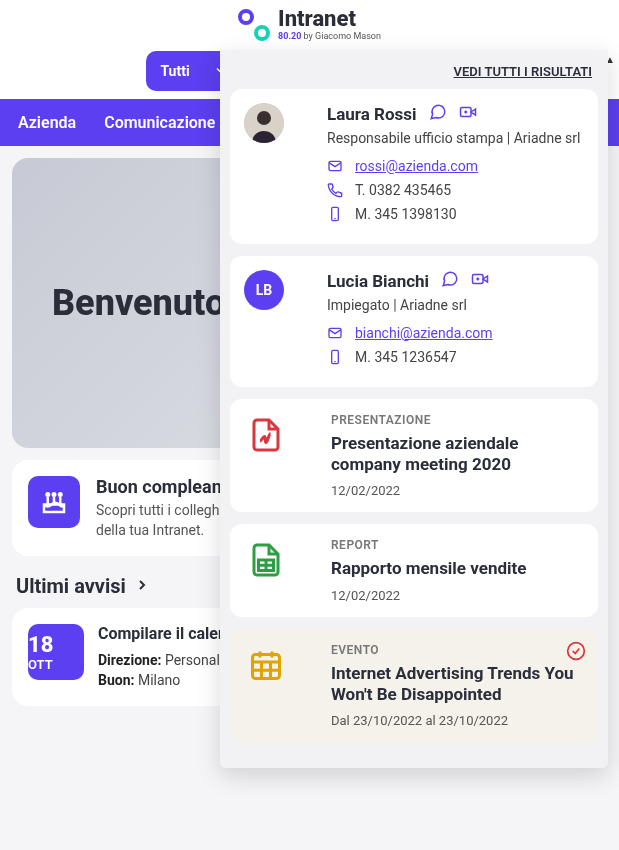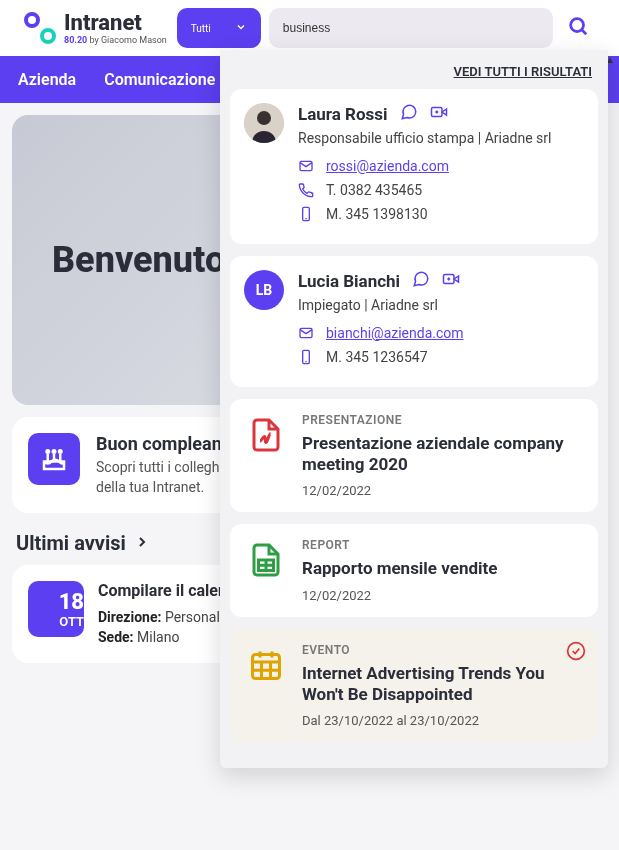--- a/index.html
+++ b/index.html
@@ -8,22 +8,23 @@
     width: 619px;
     height: 850px;
     background: #f5f5f7;
     overflow: hidden;
     position: relative;
   }
   .topbar {
     display: flex;
     align-items: center;
     gap: 10px;
-    padding: 8px 24px;
+    padding: 8px 0;
     background: #fff;
+    flex-direction: column;
   }
   .logo {
     display: flex;
     align-items: center;
     gap: 8px;
   }
   .logo-icon {
     width: 32px; height: 32px;
     position: relative;
   }
@@ -35,21 +36,21 @@
   .logo-icon .c2 { bottom:0; right:0; border-color:#19d1b8; }
   .logo-text { display:flex; flex-direction:column; line-height:1; }
   .logo-text .name { font-weight:800; font-size:22px; color:#2b2e3a; }
   .logo-text .sub { font-size:9px; color:#555; margin-top:2px; }
   .logo-text .sub b { color:#5B3FF0; font-weight:700; }
 
   .search-wrap { display:flex; align-items:center; gap:8px; flex:1; }
   .filter-pill {
     background:#5B3FF0; color:#fff; border-radius:10px;
     padding:8px 14px; display:flex; align-items:center; gap:24px;
-    font-size:10px; font-weight:400; cursor:pointer;
+    font-size:14px; font-weight:700; cursor:pointer;
     height:40px;
   }
   .search-box {
     flex:1; background:#eceaf0; border-radius:10px;
     height:40px; display:flex; align-items:center; padding:0 14px;
   }
   .search-box input {
     border:none; background:transparent; outline:none;
     font-size:12px; width:100%; color:#333;
   }
@@ -84,21 +85,21 @@
     margin:18px 16px 10px; display:flex; align-items:center; gap:8px;
     font-size:20px; font-weight:700; color:#2b2e3a;
   }
   .avvisi-card {
     margin:0 12px; background:#fff; border-radius:16px; padding:16px;
     display:flex; gap:14px;
   }
   .date-badge {
     background:#5B3FF0; color:#fff; border-radius:10px;
     width:56px; height:56px; display:flex; flex-direction:column;
-    align-items:flex-end; justify-content:center; flex:none;
+    align-items:flex-start; justify-content:center; flex:none;
   }
   .date-badge .d { font-size:22px; font-weight:800; }
   .date-badge .m { font-size:13px; font-weight:600; }
   .avviso-body h4 { font-size:16px; font-weight:700; color:#2b2e3a; line-height:1.3; margin-bottom:6px; }
   .avviso-body p { font-size:14px; color:#444; line-height:1.4; }
   .avviso-body b { color:#222; }
 
   
   .dropdown {
     position:absolute; top:50px; left:220px; width:388px;
@@ -118,21 +119,21 @@
   }
   .avatar {
     width:40px; height:40px; border-radius:50%; flex:none;
     background:#ceccd9; overflow:hidden;
   }
   .avatar.init {
     background:#5B3FF0; color:#fff; display:flex; align-items:center;
     justify-content:center; font-weight:700; font-size:14px;
   }
   .avatar svg { width:100%; height:100%; }
-  .card-body { flex:1; }
+  .card-body { flex:1;margin-left:29px; }
   .name-row { display:flex; align-items:center; gap:12px; margin-bottom:4px;}
   .name-row .pname { font-size:17px; font-weight:700; color:#2b2e3a; }
   .name-row .icn { color:#5B3FF0; cursor:pointer; }
   .role { font-size:14px; color:#444; margin-bottom:10px; line-height:1.35;}
   .contact { font-size:14px; color:#444; display:flex; gap:12px; margin-bottom:8px;}
   .contact a { color:#5B3FF0; text-decoration:underline; }
   .contact .ic { width:16px; color:#5B3FF0; display:inline-flex; }
 
   .doc-card .doc-icon {
     width:44px; height:44px; flex:none; display:flex; align-items:center; justify-content:center;
@@ -224,21 +225,21 @@
 </div>
 <div class="avvisi-card">
   <div class="date-badge">
     <div class="d">18</div>
     <div class="m">OTT</div>
   </div>
   <div class="avviso-body">
     <h4>Compilare il calendario rimborsi entro il 31 Ottobre 2022</h4>
     <p>
       <b>Direzione:</b><span> Personale e Risorse umane</span><br>
-      <b>Sede:</b><span> Milano</span>
+      <b>Buon:</b><span> Milano</span>
     </p>
   </div>
 </div>
 
 <span class="scroll-caret">▲</span>
 <div class="dropdown">
   <div class="see-all">VEDI TUTTI I RISULTATI</div>
 
   <div class="card">
     <div class="avatar">

